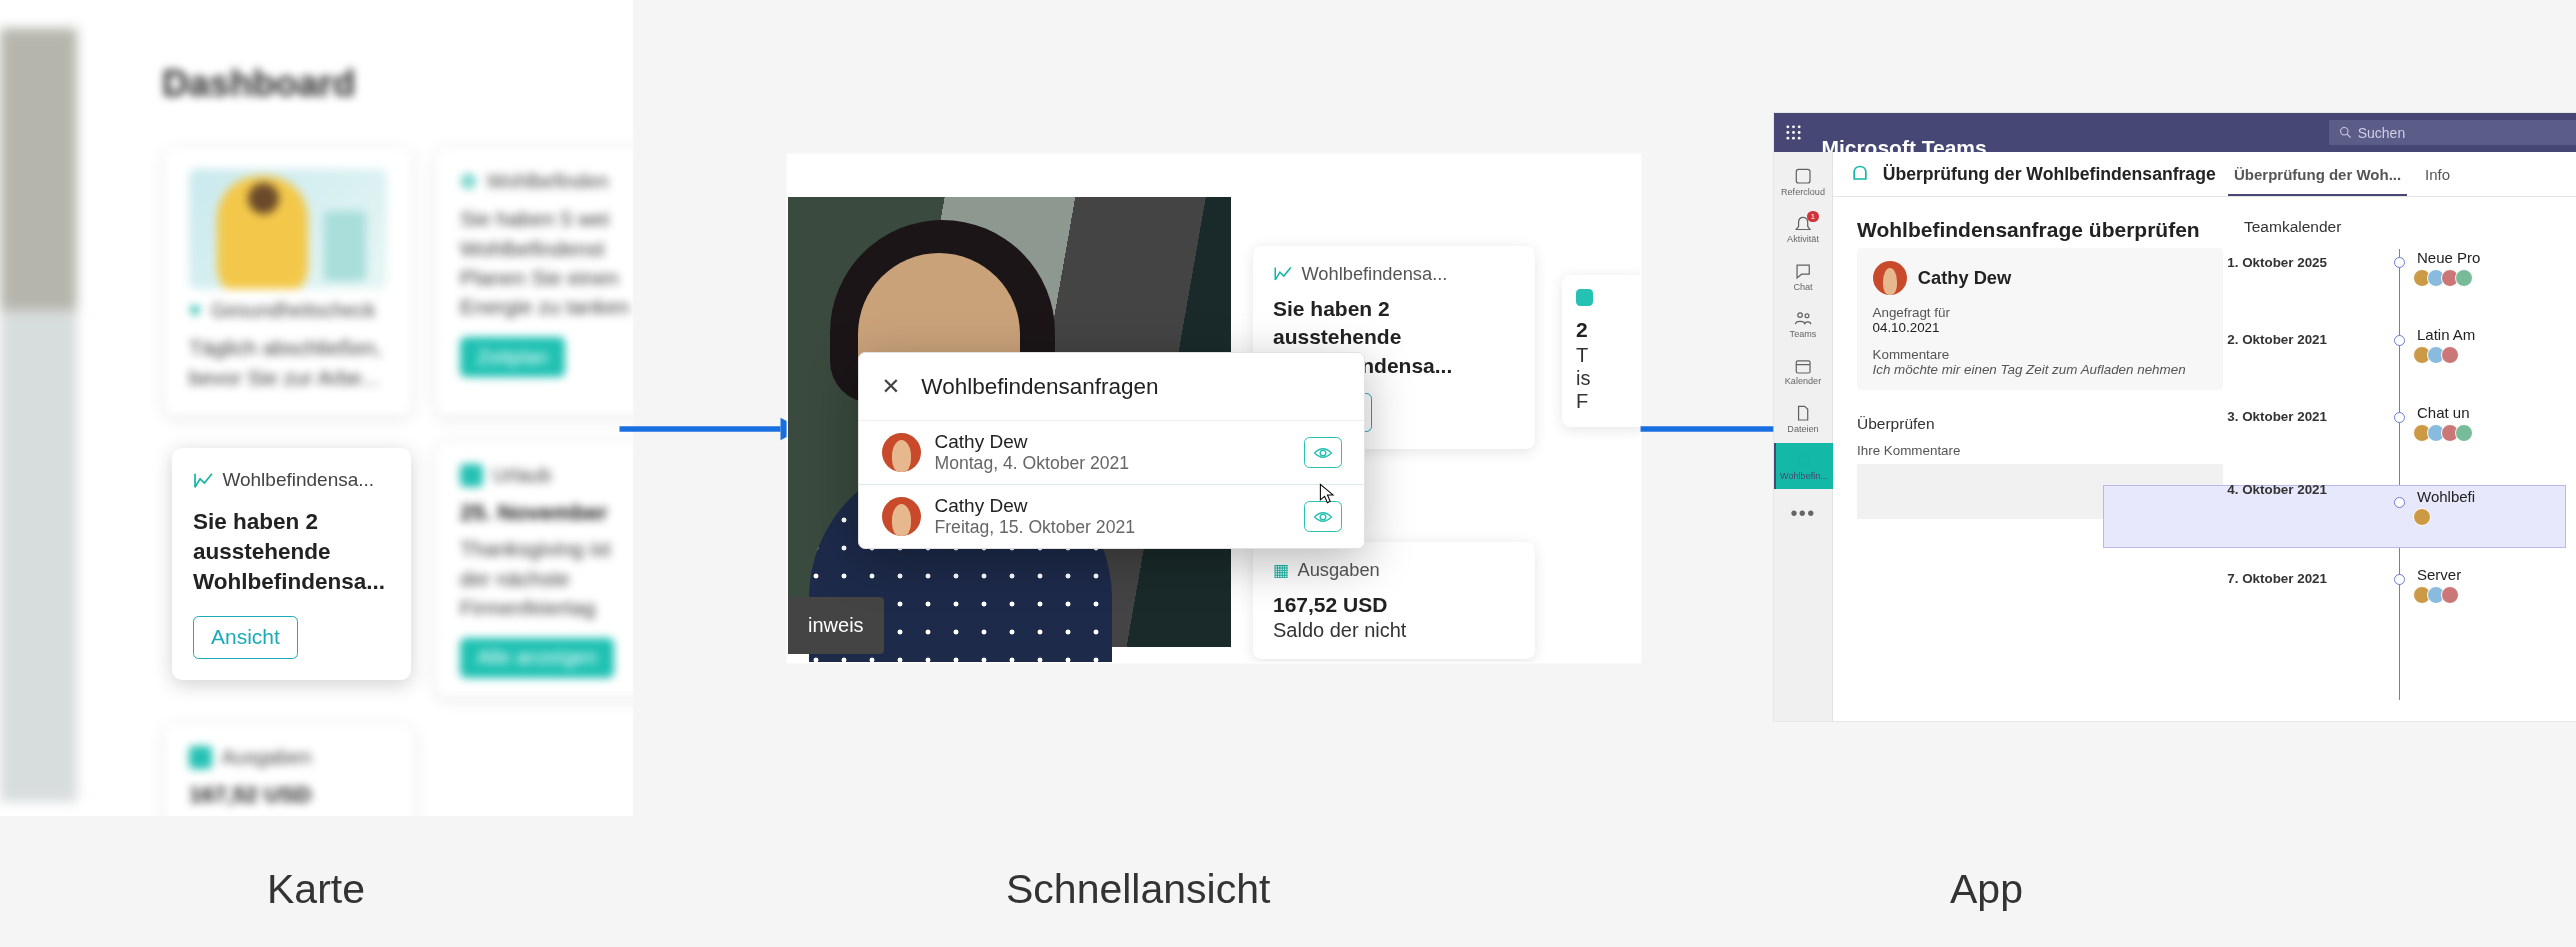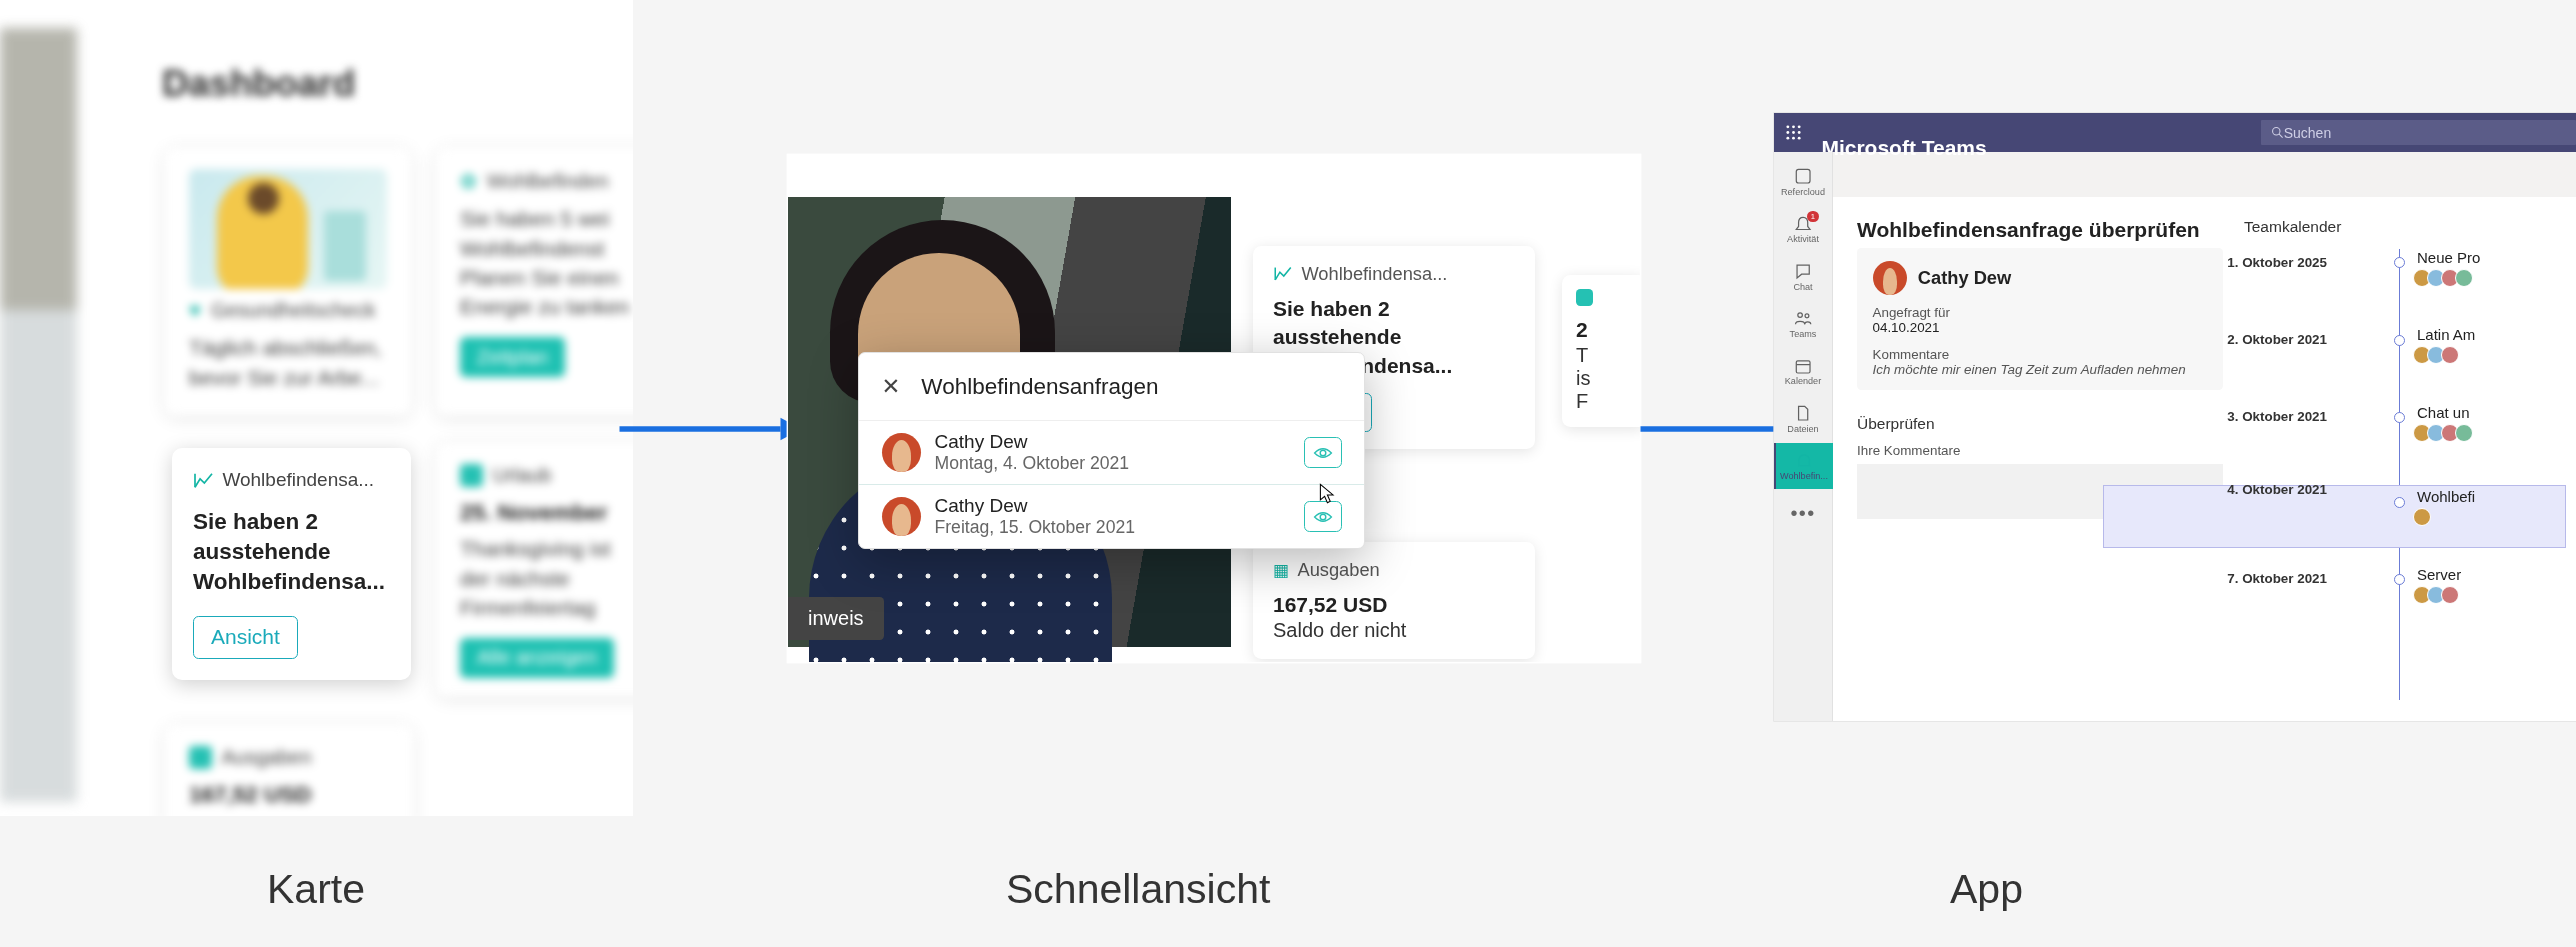--- a/index.html
+++ b/index.html
@@ -42,21 +42,21 @@
   
   .arrow { position: absolute; top: 415px; width: 183px; height: 28px; }
   .arrow svg { width: 100%; height: 100%; }
 
   
   .stage-quick { left: 788px; top: 155px; width: 852px; height: 507px; background: #fff; overflow: hidden; box-shadow: 0 0 0 1.4px #fff; }
   .photo { position: absolute; left: 0; top: 42px; width: 443px; height: 450px; background: linear-gradient(100deg,#3a4a3e 0 30%, #8d9990 30% 55%, #444 55% 80%, #1a2a2a 80% 100%); }
   .photo .face2 { position: absolute; left: 70px; top: 56px; width: 162px; height: 218px; background: #c9a27a; border-radius: 84px 84px 77px 77px; }
   .photo .hair { position: absolute; left: 42px; top: 22.5px; width: 225px; height: 183px; background: #1b1517; border-radius: 113px 113px 42px 42px; }
   .photo .shirt { position: absolute; left: 21px; top: 260px; width: 303px; height: 232px; background: radial-gradient(circle at 7px 7px,#fff 2.1px,transparent 2.8px) #1d2a4a; background-size: 28px 28px; border-radius: 141px 141px 0 0; }
-  .hint-pill { position: absolute; left: 0; top: 442px; background: #444; color: #fff; font-size: 20px; padding: 10px 20px; border-radius: 0 4.2px 4.2px 0; }
+  .hint-pill { position: absolute; left: 0; top: 442px; background: #444; color: #fff; font-size: 20px; padding: 17px 20px; border-radius: 0 4.2px 4.2px 0; }
 
   .qcard { position: absolute; background: #fff; border-radius: 8.4px; box-shadow: 0 2.8px 14px rgba(0,0,0,.10); padding: 17px 20px; }
   .qcard .qhdr { display: flex; align-items: center; gap: 8.4px; font-size: 18.3px; color: #555; margin-bottom: 10px; }
   .qcard .qbody { font-size: 21px; font-weight: 600; color: #222; line-height: 1.35; }
   .qcard .qbody-light { font-size: 20px; color: #333; }
   .qcard .btn-outline2 { margin-top: 12.7px; padding: 7px 15.5px; border: 1.4px solid #1aaaba; color: #1aaaba; border-radius: 5.6px; font-size: 20px; display: inline-block; }
 
   .q-complete { left: 465px; top: -14px; width: 282px; }
   .q-wohl { left: 465px; top: 91px; width: 282px; }
   .q-number { left: 774px; top: 120px; width: 84px; background: #fff; }
@@ -74,21 +74,21 @@
   .prow .date { font-size: 17.6px; color: #666; }
   .eye-btn { width: 38px; height: 31px; border: 1.4px solid #29c0b4; border-radius: 5.6px; display: flex; align-items: center; justify-content: center; }
   .cursor { position: absolute; left: 528px; top: 328px; width: 20px; height: 22.5px; }
 
   
   .stage-app { left: 1774px; top: 113px; width: 802px; height: 608px; background: #f3f2f1; overflow: hidden; box-shadow: 0 0 0 0.7px #e0e0e0; }
   .tbar { height: 39px; background: #464775; display: flex; align-items: center; color: #fff; }
   .waffle { width: 39px; height: 39px; display: flex; align-items: center; justify-content: center; }
   .waffle svg { width: 17px; height: 17px; }
   .tbar .title { font-size: 21px; font-weight: 700; margin-left: 8.4px; margin-top: 30px; }
-  .search { margin-left: auto; margin-right: 0; height: 25px; width: 315px; background: #5b5c88; border-radius: 1px; display: flex; align-items: center; padding: 0 10px; color: #cfcfe6; font-size: 14px; gap: 0; }
+  .search { margin-left: auto; margin-right: 0; height: 25px; width: 247px; background: #5b5c88; border-radius: 1px; display: flex; align-items: center; padding: 0 10px; color: #cfcfe6; font-size: 14px; gap: 6px; }
 
   .rail { position: absolute; left: 0; top: 39px; width: 59px; bottom: 0; background: #f0f0f0; border-right: 0.7px solid #e1e1e1; display: flex; flex-direction: column; align-items: center; padding-top: 7px; gap: 1.4px; }
   .rail .ritem { width: 59px; height: 46px; display: flex; flex-direction: column; align-items: center; justify-content: center; gap: 1.4px; font-size: 9.1px; color: #666; position: relative; }
   .rail .ritem.active { border-left: 2.1px solid #464775; background: #14b8a6; }
   .rail .ritem .ricon { width: 18.3px; height: 18.3px; color: #616161; }
   .badge { position: absolute; top: 4.2px; right: 14px; width: 11.3px; height: 11.3px; background: #d13438; border-radius: 50%; color: #fff; font-size: 7.7px; display: flex; align-items: center; justify-content: center; }
   .dots { font-size: 20px; color: #666; letter-spacing: 1.4px; }
 
   .apphead { position: absolute; left: 59px; top: 39px; right: 0; height: 45px; background: #fff; border-bottom: 0.7px solid #e4e4e4; display: flex; align-items: center; padding: 0 17px; gap: 12.7px; }
   .apphead .hicon { width: 20px; height: 20px; color: #13b5a5; }
@@ -342,20 +342,28 @@
         <svg class="ricon" viewBox="0 0 24 24" fill="none" stroke="#13b5a5" stroke-width="1.8">
           <path d="M12 4 C8 4 5 7 5 11 V18 H19 V11 C19 7 16 4 12 4 Z"></path>
         </svg>
         <span style="color:#464775">Wohlbefin...</span>
       </div>
     <div class="ritem">
         <span class="dots">•••</span>
       </div>
   </div>
 
+  <div class="apphead">
+    <svg class="hicon" viewBox="0 0 24 24" fill="none" stroke="currentColor" stroke-width="2">
+        <path d="M12 3 C8 3 5 6 5 10 V18 H19 V10 C19 6 16 3 12 3 Z"></path>
+      </svg>
+    <span class="htitle">Überprüfung der Wohlbefindensanfrage</span>
+    <span class="tab on">Überprüfung der Woh...</span>
+    <span class="tab">Info</span>
+  </div>
 
   <div class="appmain">
     <div class="colL">
       <div class="h1">Wohlbefindensanfrage überprüfen</div>
       <div class="reqcard">
         <div class="who">
           <div class="avatar" style="width:34px;height:34px"></div>
           <div class="name2">Cathy Dew</div>
         </div>
         <div class="field-lbl">Angefragt für</div>

